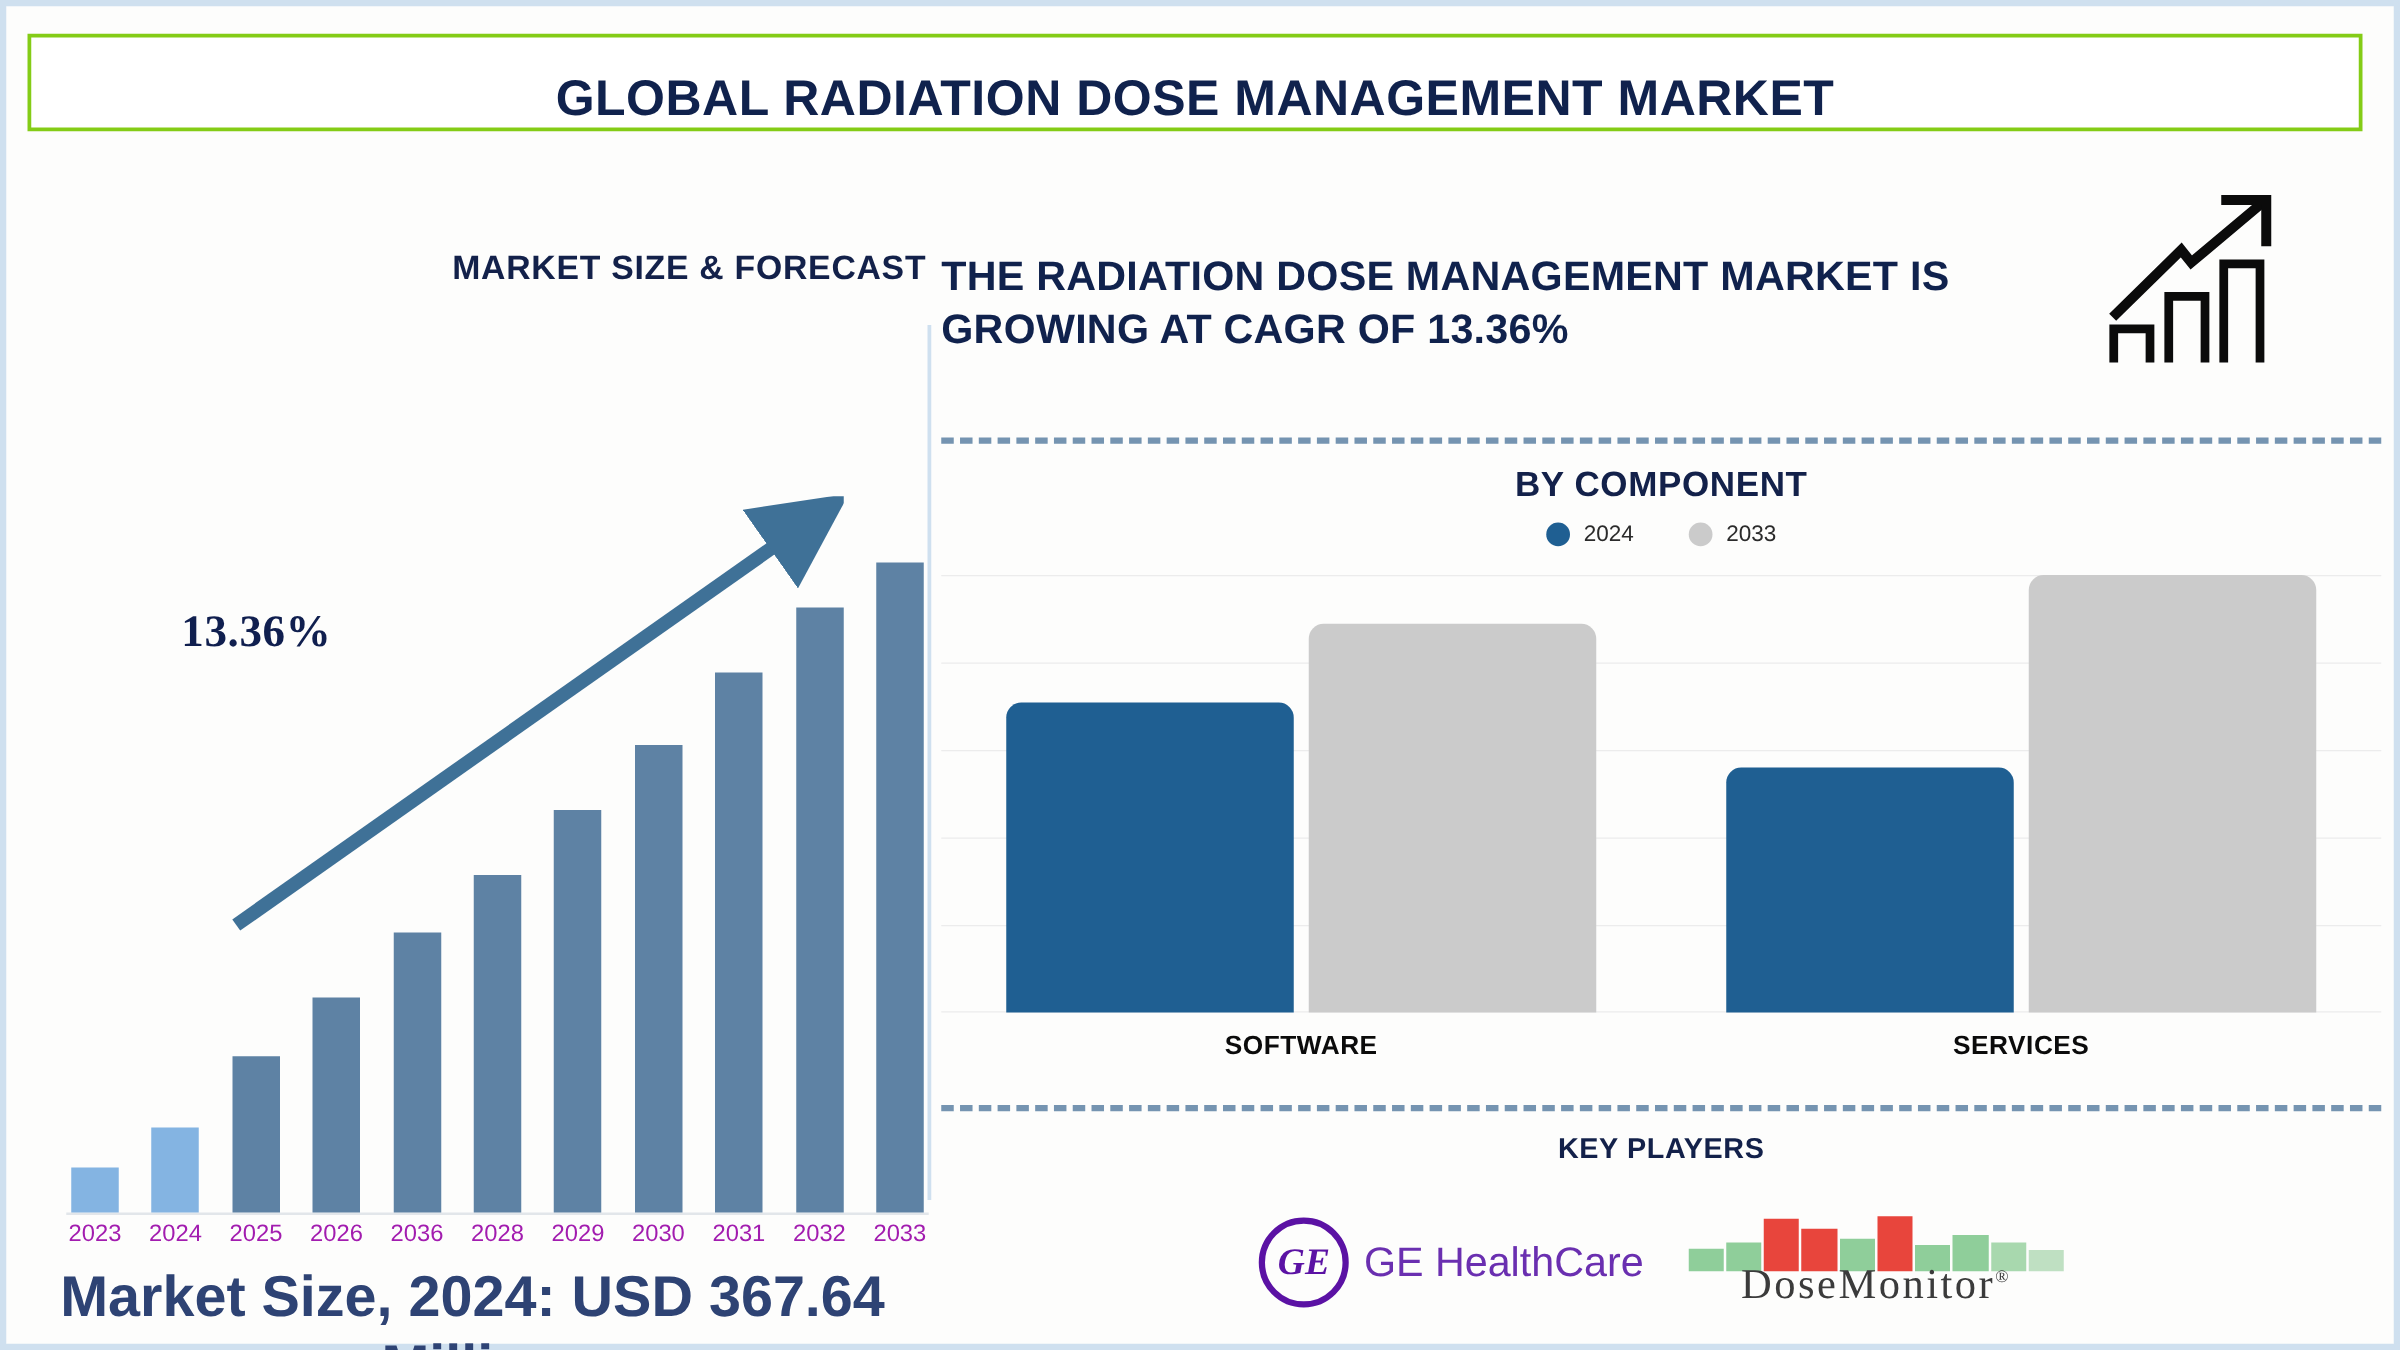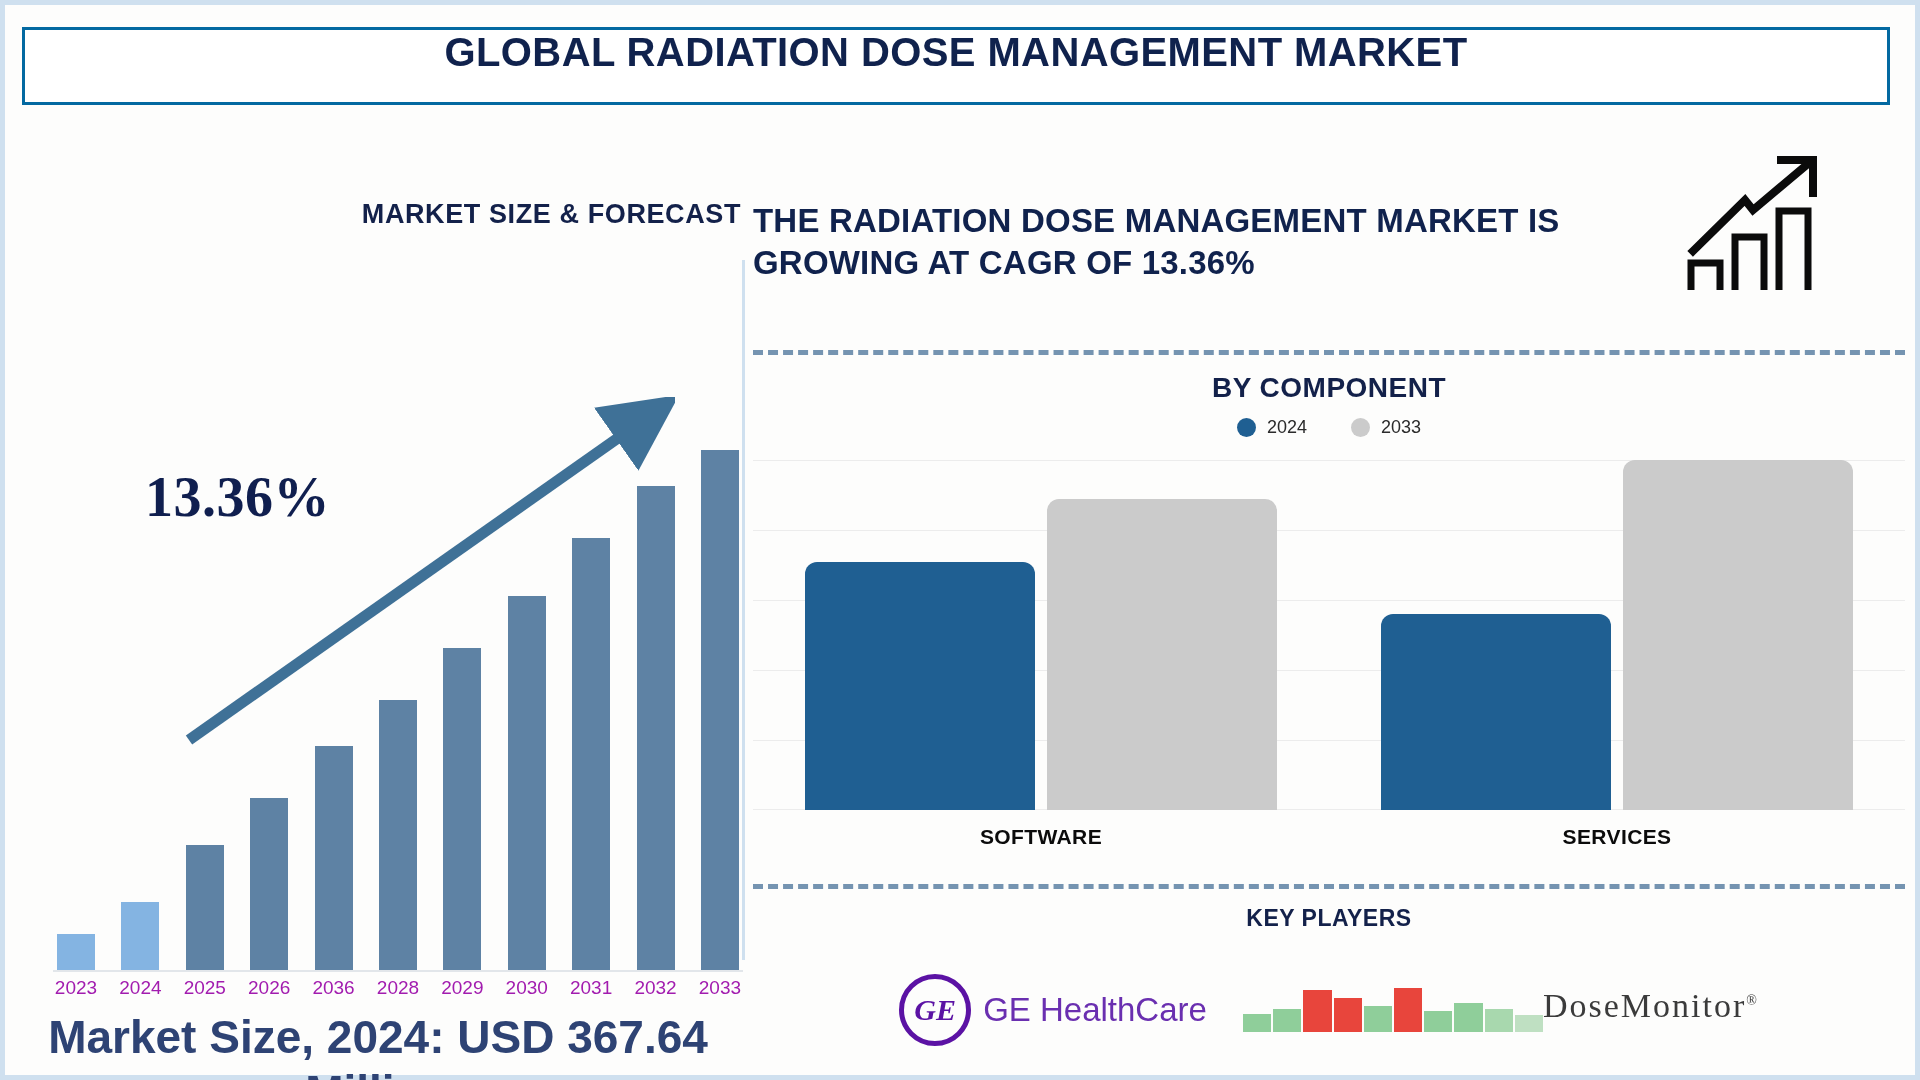--- a/index.html
+++ b/index.html
@@ -20,24 +20,24 @@
     border: 5px solid #cfe0ef;
   }
 
   
   .title-box {
     position: absolute;
     left: 17px;
     top: 22px;
     width: 1868px;
     height: 78px;
-    border: 3px solid #0369a1;
+    border: 3px solid #84cc16;
     background: #ffffff;
     display: flex;
-    align-items: flex-start;
+    align-items: flex-end;
     justify-content: center;
   }
   .title-text {
     font-size: 40px;
     font-weight: 800;
     letter-spacing: 0.4px;
     color: #10224d;
     font-family: "Liberation Sans", sans-serif;
     white-space: nowrap;
   }
@@ -75,22 +75,22 @@
     text-align: right;
     font-size: 27px;
     font-weight: 800;
     letter-spacing: 0.6px;
     color: #13214a;
   }
 
   .cagr-big {
     position: absolute;
     left: 130px;
-    top: 348px;
-    font-size: 56px;
+    top: 367px;
+    font-size: 36px;
     font-weight: 800;
     color: #101f4f;
     font-family: "Liberation Serif", serif;
     letter-spacing: 0.5px;
   }
 
   
   .trend-arrow {
     position: absolute;
     left: 160px;
@@ -302,21 +302,21 @@
   .ms-mark::after {
     content: ""; position: absolute; left: 6px; top: 14px;
     width: 22px; height: 11px;
     border-left: 4px solid #3aa7e0; border-top: 4px solid #3aa7e0;
     transform: rotate(35deg);
   }
   .ms-med { font-size: 40px; font-weight: 800; color: #12559c; letter-spacing: -1px; }
   .ms-square { font-size: 40px; font-weight: 800; color: #3aa7e0; letter-spacing: -1px; margin-top: -4px; }
 
   
-  .logo-dm { position: relative; flex-direction: row; justify-content: center; }
+  .logo-dm { position: relative; flex-direction: column; justify-content: center; }
   .dm-bars { position: relative; width: 300px; height: 44px; display: flex; align-items: flex-end; gap: 2px; }
   .dm-bar { flex: 1; }
   .dm-word {
     font-family: "Liberation Serif", serif;
     font-size: 34px; color: #3b3b3b; letter-spacing: 2px;
     margin-top: -8px; position: relative; z-index: 2;
   }
   .dm-word sup { font-size: 14px; }
 </style>
 </head>

